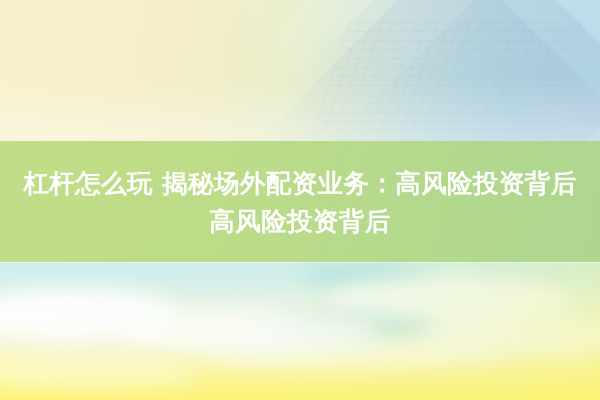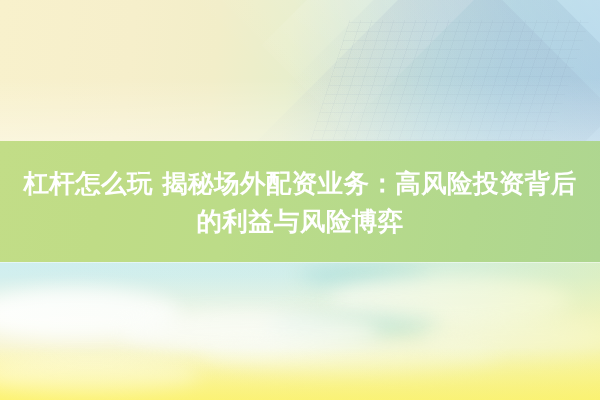--- a/index.html
+++ b/index.html
@@ -204,21 +204,21 @@
     <div class="facet-a"></div>
     <div class="facet-d"></div>
     <div class="facet-c"></div>
     <div class="facet-b"></div>
     <div class="grid-texture"></div>
     <div class="top-haze"></div>
   </div>
 
   <div class="title-band">
     <div class="title-line">杠杆怎么玩 揭秘场外配资业务：高风险投资背后</div>
-    <div class="title-line">的利益与风险博弈</div>
+    <div class="title-line">高风险投资背后</div>
   </div>
 
   <div class="sky-section">
     <div class="cloud-blue-2"></div>
     <div class="cloud cloud-1"></div>
     <div class="cloud cloud-3"></div>
     <div class="cloud-blue"></div>
     <div class="cloud cloud-2"></div>
     <div class="cloud cloud-6"></div>
     <div class="cloud cloud-4"></div>

